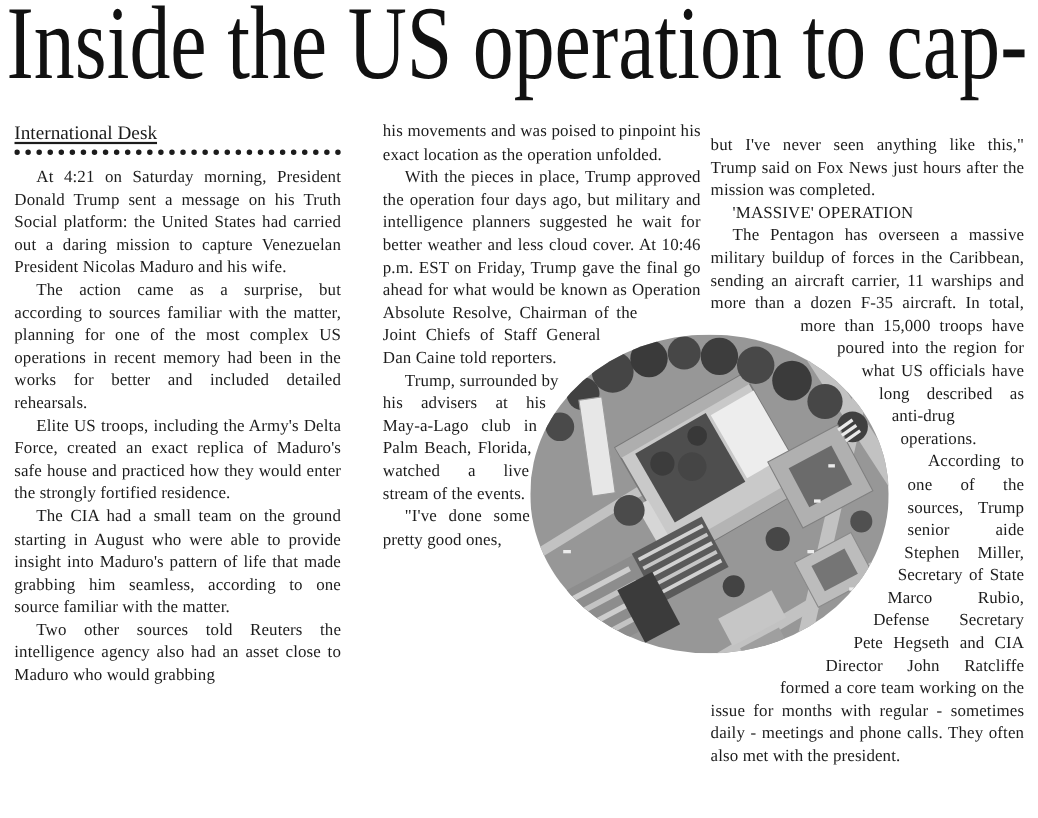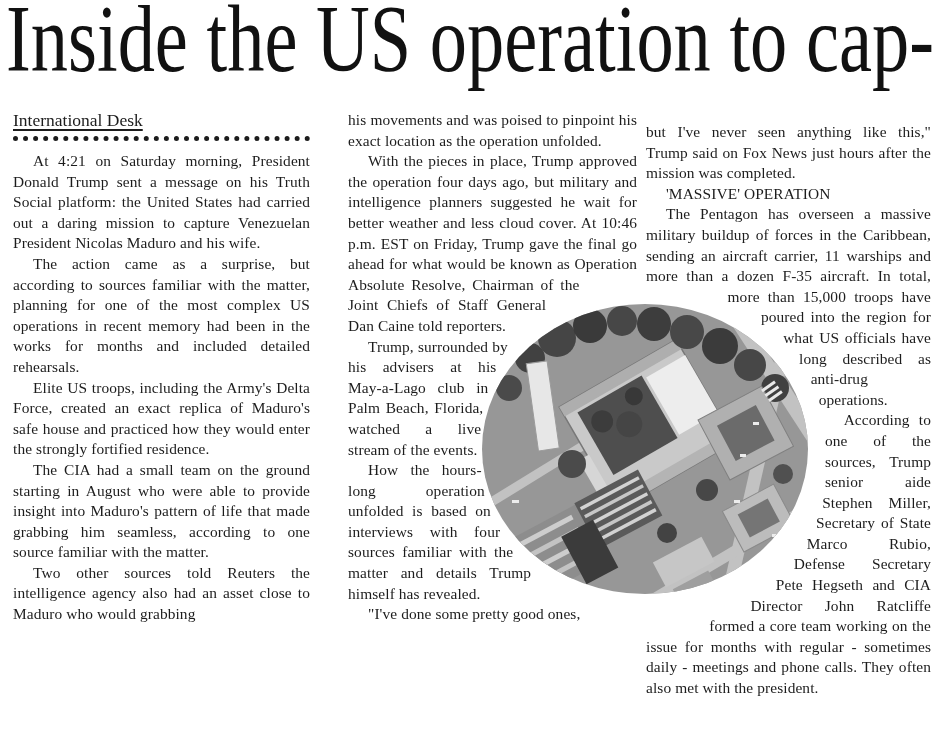--- a/index.html
+++ b/index.html
@@ -29,32 +29,31 @@
   <svg class="headline-svg" width="944" height="100">
     <text x="6" y="71" font-size="95" textLength="928" lengthAdjust="spacingAndGlyphs">Inside the US operation to cap-</text>
   </svg>
 
   <div class="col" style="left:13px;width:297px;">
     <div class="kicker">
       <span class="kicker-text">International Desk</span>
     </div>
     <div class="dotted-rule"></div>
     <p>At 4:21 on Saturday morning, President Donald Trump sent a mes­sage on his Truth Social platform: the United States had carried out a daring mission to capture Venezuelan President Nicolas Maduro and his wife.</p>
-    <p>The action came as a surprise, but according to sources familiar with the matter, planning for one of the most complex US operations in recent memory had been in the works for months and included detailed rehearsals.</p>
+    <p>The action came as a surprise, but according to sources familiar with the matter, planning for one of the most complex US operations in recent memory had been in the works for better and included detailed rehearsals.</p>
     <p>Elite US troops, including the Army's Delta Force, created an exact replica of Maduro's safe house and practiced how they would enter the strongly fortified residence.</p>
     <p>The CIA had a small team on the ground starting in August who were able to provide insight into Maduro's pattern of life that made grabbing him seamless, according to one source familiar with the matter.</p>
     <p>Two other sources told Reuters the intelligence agency also had an asset close to Maduro who would grabbing</p>
   </div>
 
   <div class="col" style="left:348px;width:289px;">
     <div class="wrap-spacer wrap-right"></div>
     <p class="cont">his movements and was poised to pinpoint his exact location as the operation unfolded.</p>
     <p>With the pieces in place, Trump approved the operation four days ago, but military and intelligence planners suggested he wait for better weather and less cloud cover. At 10:46 p.m. EST on Friday, Trump gave the final go ahead for what would be known as Operation Absolute Resolve, Chairman of the Joint Chiefs of Staff General Dan Caine told reporters.</p>
     <p>Trump, sur­rounded by his advisers at his May-a-Lago club in Palm Beach, Florida, watched a live stream of the events.</p>
-    <p>How the hours-long operation unfolded is based on interviews with four sources familiar with the matter and details Trump himself has revealed.</p>
     <p>"I've done some pretty good ones,</p>
   </div>
 
   <div class="col" style="left:646px;width:285px;margin-top:12px;">
     <div class="wrap-spacer wrap-left"></div>
     <p class="cont">but I've never seen anything like this," Trump said on Fox News just hours after the mission was completed.</p>
     <p>'MASSIVE' OPERATION</p>
     <p>The Pentagon has overseen a mas­sive military buildup of forces in the Caribbean, sending an aircraft carrier, 11 warships and more than a dozen F-35 aircraft. In total, more than 15,000 troops have poured into the region for what US officials have long described as anti-drug operations.</p>
     <p>According to one of the sources, Trump senior aide Stephen Miller, Secretary of State Marco Rubio, Defense Secretary Pete Hegseth and CIA Director John Ratcliffe formed a core team working on the issue for months with regular - sometimes daily - meetings and phone calls. They often also met with the president.</p>
   </div>

